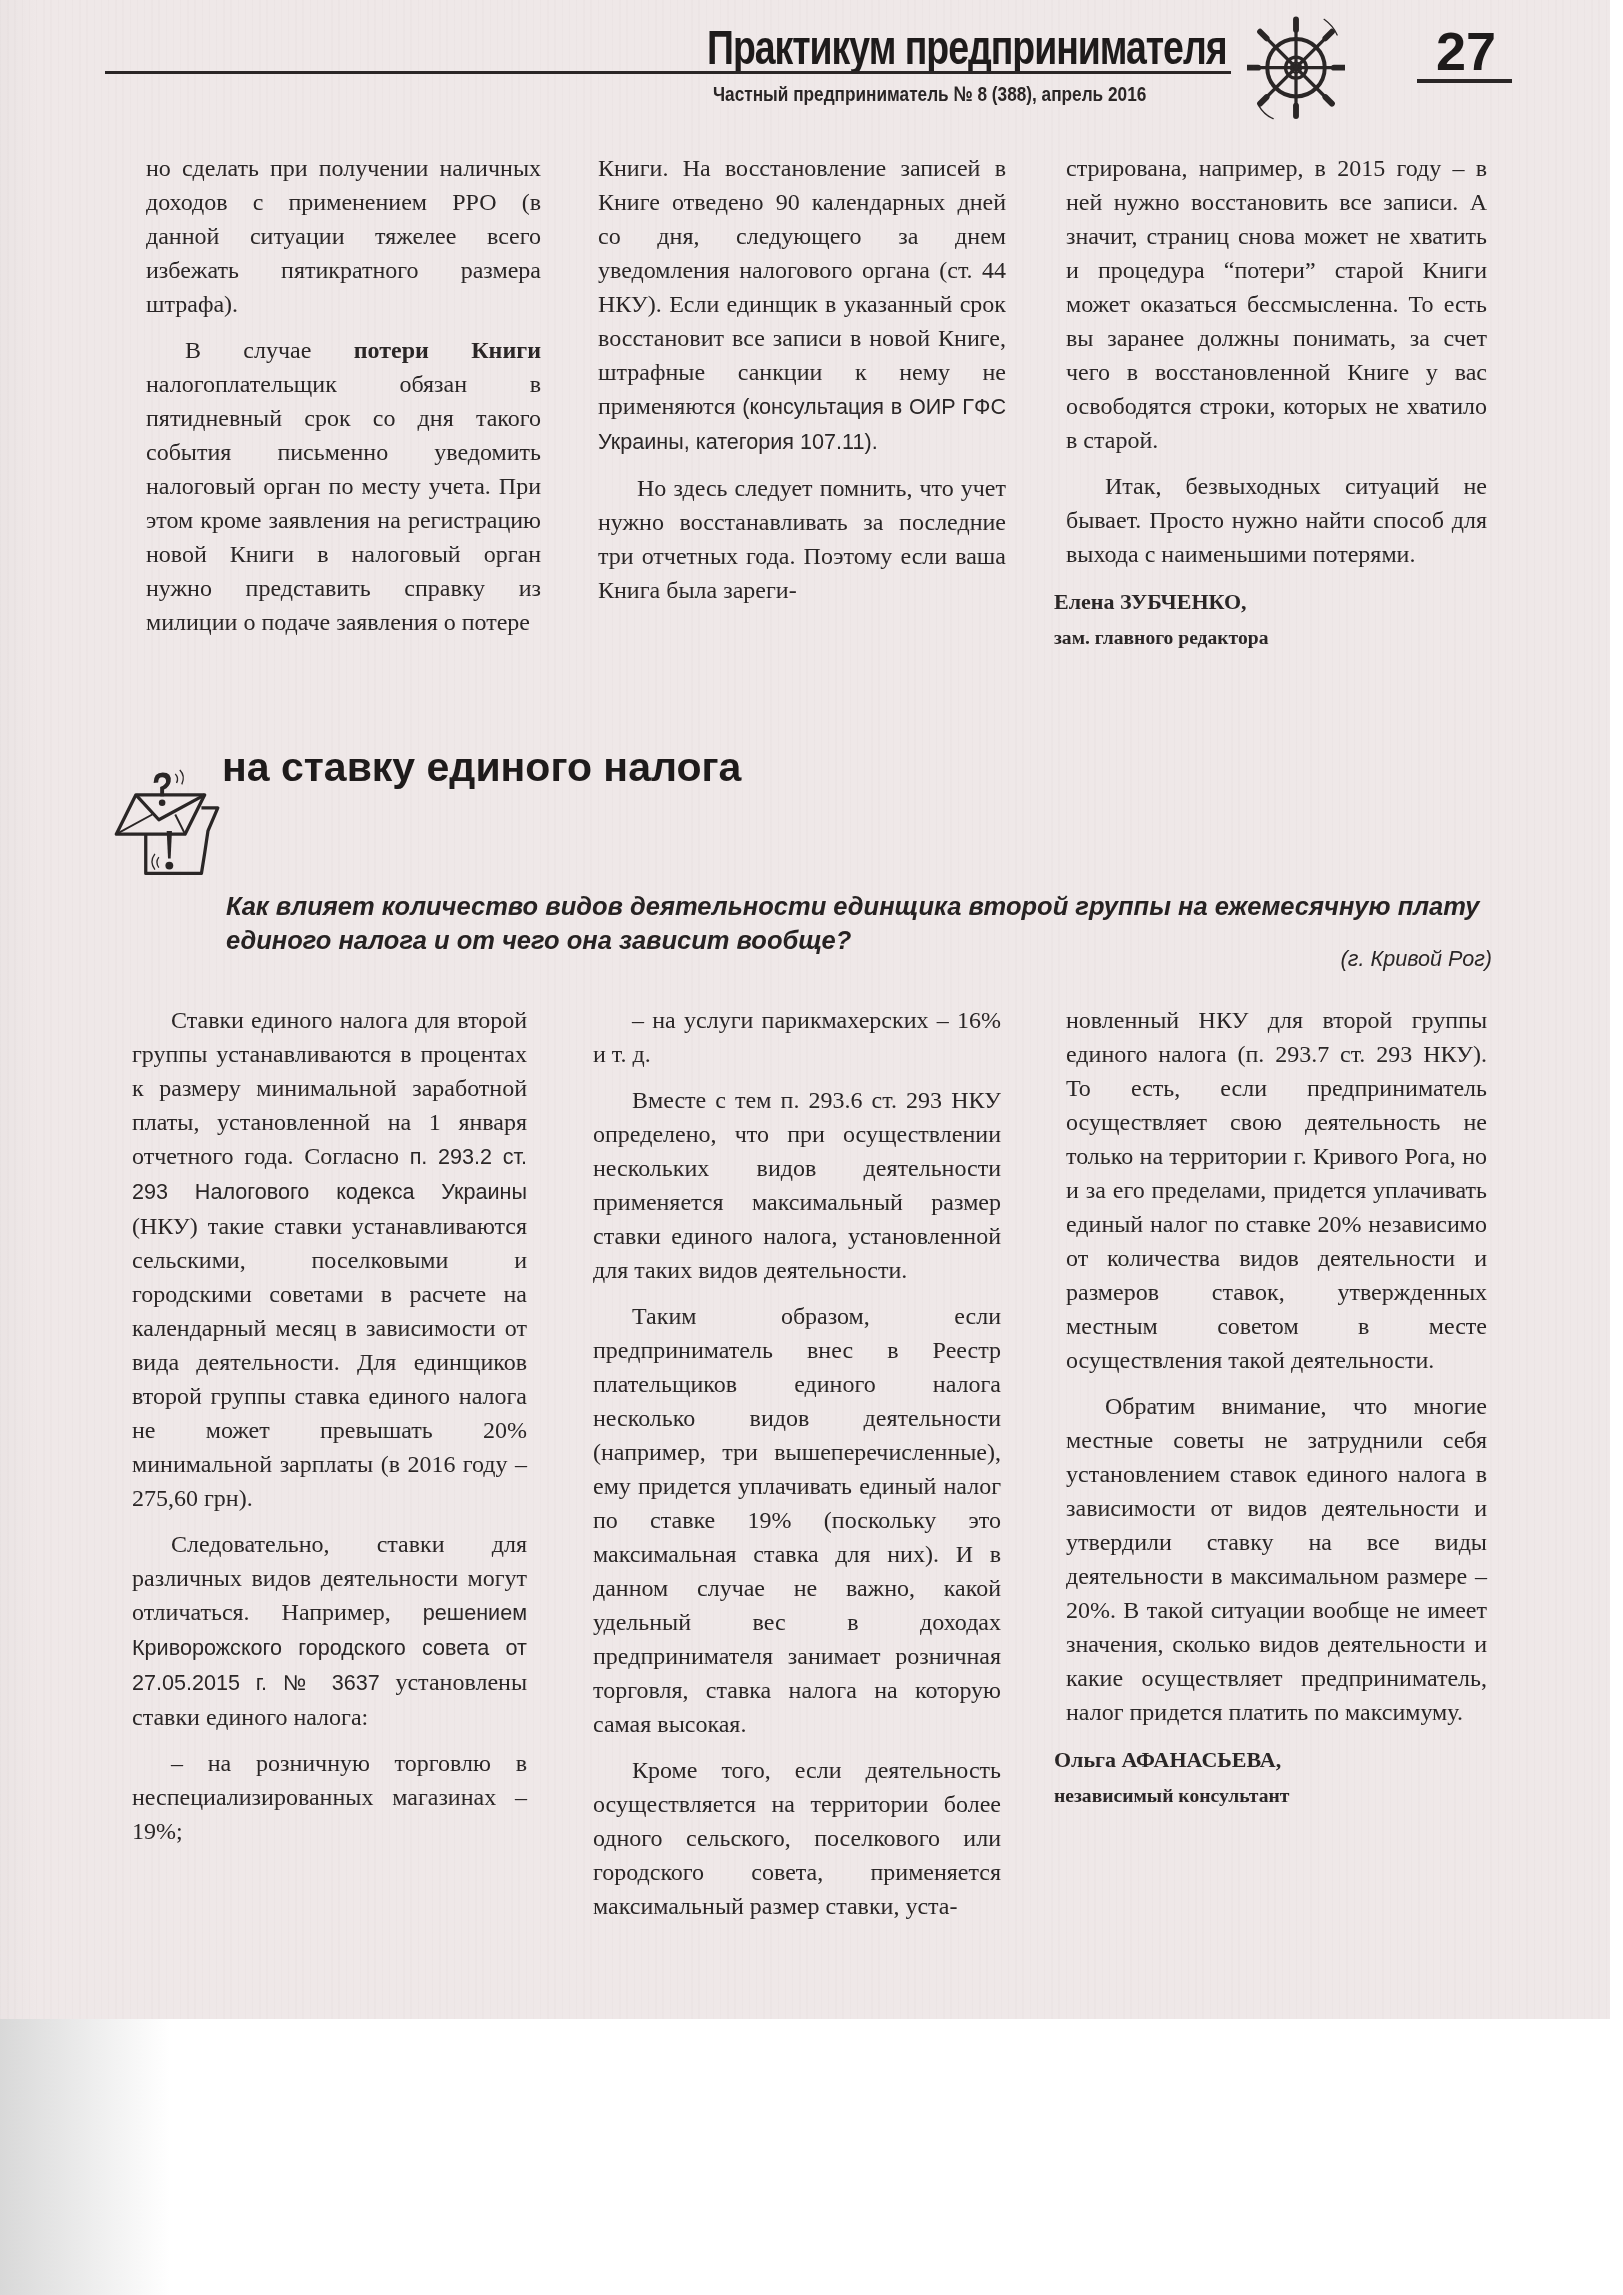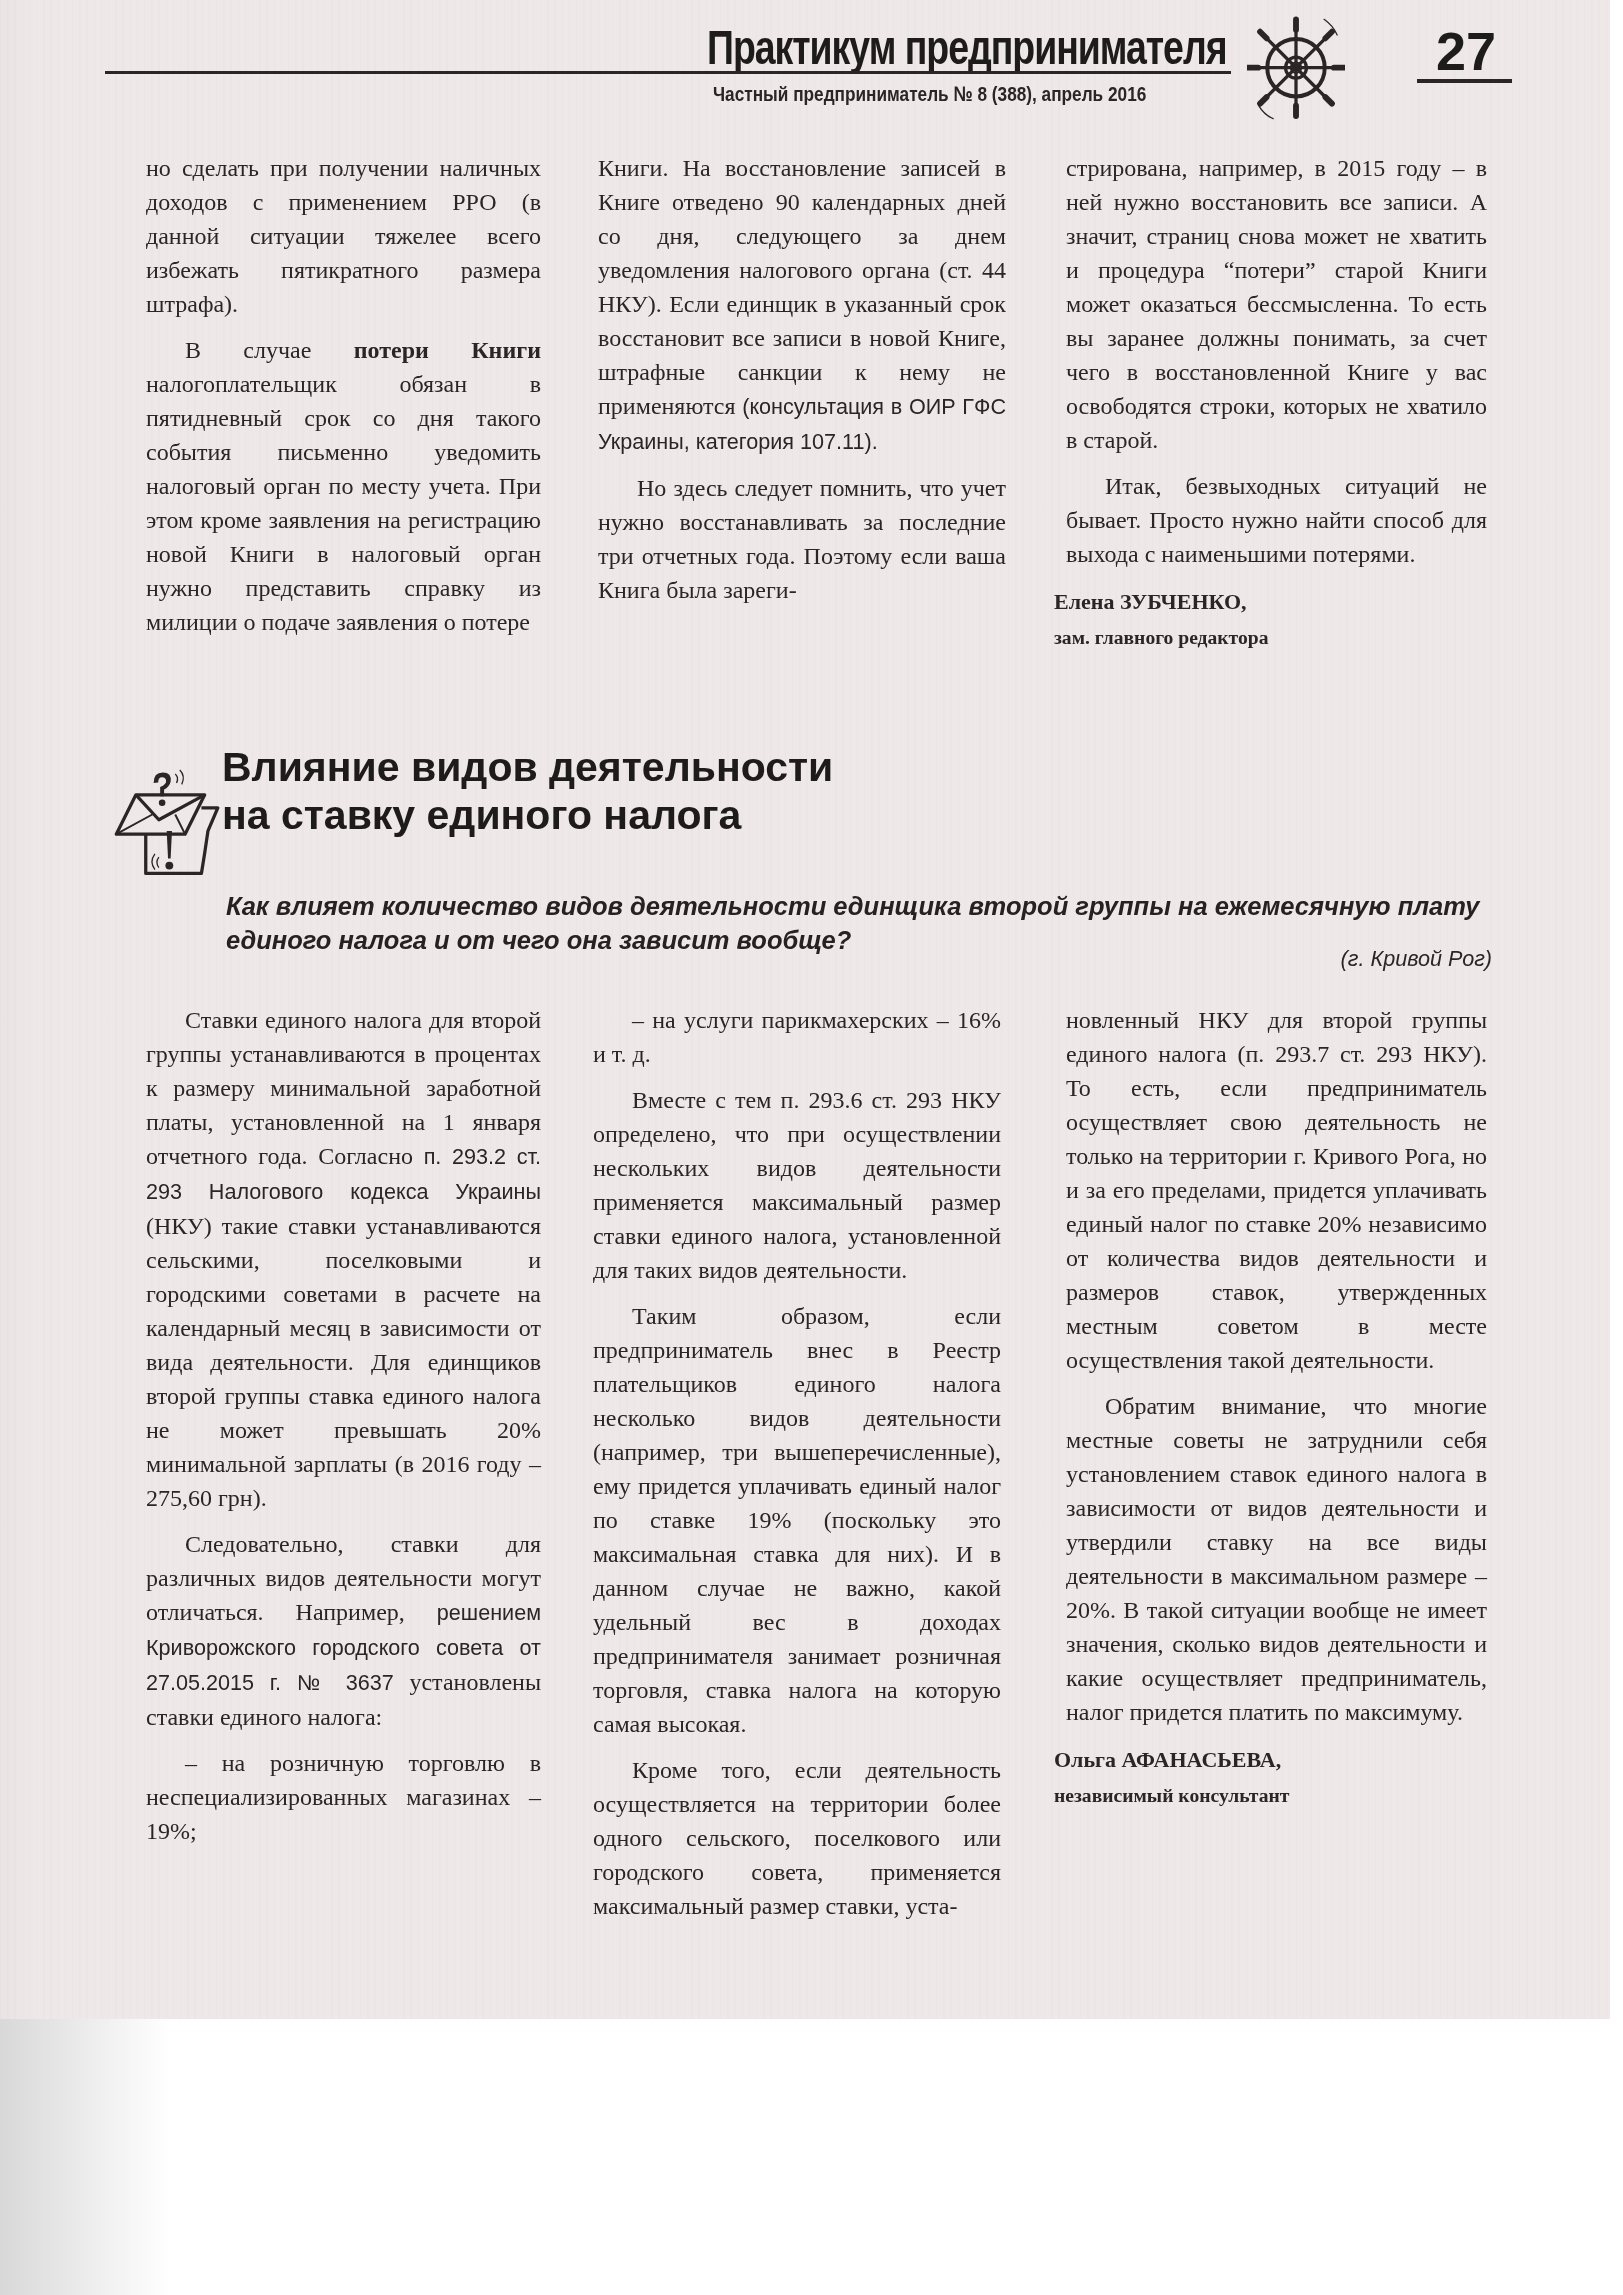--- a/index.html
+++ b/index.html
@@ -69,21 +69,21 @@
   .art-lead {
     position: absolute; left: 226px; top: 851px; width: 1283px;
     font-family: "Liberation Sans", "DejaVu Sans", sans-serif; font-weight: bold; font-style: italic;
     font-size: 25.5px; line-height: 34px; color: #262222; margin-top: 38px;
   }
   .art-city {
     position: absolute; right: 131px; top: 946px;
     font-family: "Liberation Sans", "DejaVu Sans", sans-serif; font-style: italic;
     font-size: 21.6px; color: #2a2626;
   }
-  .d1 { left: 134px; top: 991px; width: 419px; }
+  .d1 { left: 120px; top: 991px; width: 419px; }
   .d2 { left: 581px; top: 991px; width: 432px; }
   .d3 { left: 1054px; top: 991px; width: 445px; }
 </style>
 </head>
 <body>
 
 <div class="paper"></div>
 <div class="scanner-edge"></div>
 
 <div class="hdr-title">Практикум предпринимателя</div>
@@ -142,21 +142,20 @@
   <g fill="#2a2626">
     <path d="M62 52 q0 -16 14 -16 q14 0 12 14 q-2 8 -10 12 l0 10 l-6 0 l0 -14 q10 -4 9 -10 q-1 -5 -6 -5 q-6 0 -6 8 z"></path>
     <circle cx="75" cy="82" r="5"></circle>
     <path d="M82 125 l8 0 l-2 42 l-4 0 z"></path>
     <circle cx="86" cy="178" r="6"></circle>
   </g>
   <path d="M95 38 q6 6 2 14 M102 32 q9 9 3 22" stroke="#2a2626" stroke-width="2" fill="none"></path>
   <path d="M70 165 q-6 8 0 16 M64 160 q-9 12 0 24" stroke="#2a2626" stroke-width="2" fill="none"></path>
 </svg>
 <div class="art-title">
-  <div>Влияние видов деятельности</div>
   <div>на ставку единого налога</div>
 </div>
 <div class="art-lead">Как влияет количество видов деятельности единщика второй группы на ежемесячную плату единого налога и от чего она зависит вообще?</div>
 <div class="art-city">(г. Кривой Рог)</div>
 
 <div class="col d1">
   <p class="ind"><span>Ставки единого налога для второй группы устанавливаются в процентах к размеру минимальной заработной платы, установленной на 1 января отчетного года. Согласно </span><span class="sans">п. 293.2 ст. 293 Налогового кодекса Украины</span><span> (НКУ) такие ставки устанавливаются сельскими, поселковыми и городскими советами в расчете на календарный месяц в зависимости от вида деятельности. Для единщиков второй группы ставка единого налога не может превышать 20% минимальной зарплаты (в 2016 году – 275,60 грн).</span></p>
   <p class="ind"><span>Следовательно, ставки для различных видов деятельности могут отличаться. Например, </span><span class="sans">решением Криворожского городского совета от 27.05.2015 г. № 3637</span><span> установлены ставки единого налога:</span></p>
   <p class="ind">– на розничную торговлю в неспециализированных магазинах – 19%;</p>
 </div>

